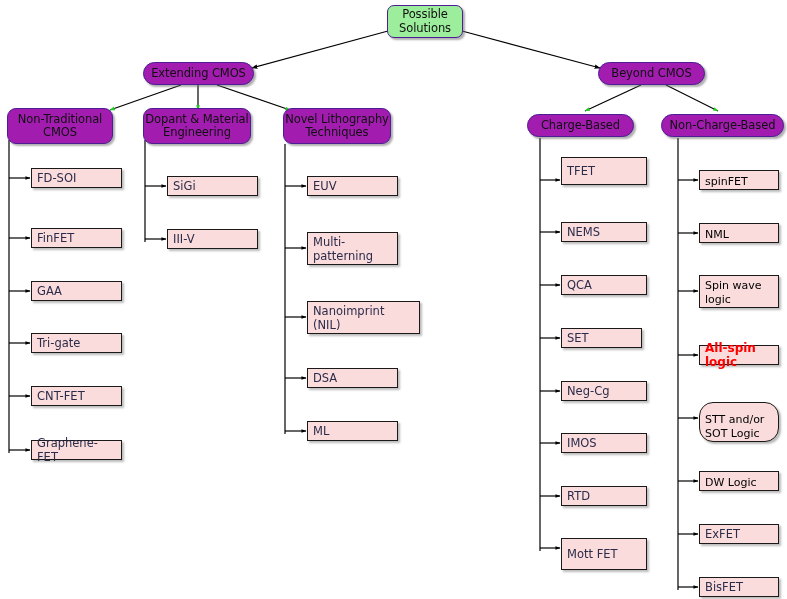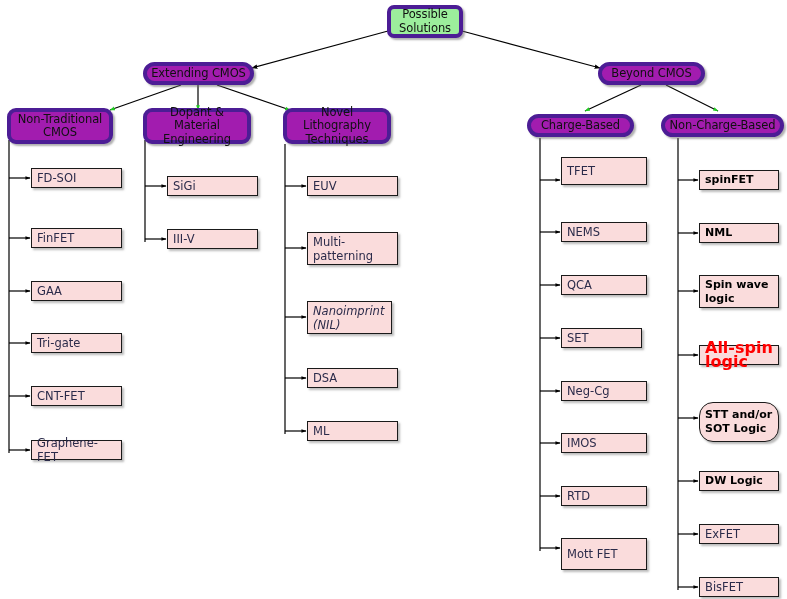--- a/index.html
+++ b/index.html
@@ -30,21 +30,21 @@
     align-items: center;
     justify-content: flex-start;
     border: 1px solid #111111;
     z-index: 5;
   }
   
   .green {
     justify-content: center;
     text-align: center;
     border-radius: 9px;
-    border: 4px solid #4c1d95;
+    border: 1px solid #4c1d95;
     box-shadow: 2px 2px 2px rgba(110,110,110,0.55);
     color: #101010;
     font-size: 11.5px;
     line-height: 13.5px;
     letter-spacing: -0.1px;
   }
   .green.root {
     background: #9cee9c;
     border-radius: 7px;
   }
@@ -59,28 +59,29 @@
     background: #fadcdc;
     border: 1px solid #1a1a1a;
     box-shadow: 2px 2px 2px rgba(120,120,120,0.5);
     color: #2b2b4a;
     font-size: 11.5px;
     line-height: 14px;
     padding-left: 5px;
     padding-right: 3px;
   }
   .pink.bold {
-    font-weight: bold;
+    font-weight: normal;
     color: #000000;
     font-size: 11px;
+    align-items: flex-end;
   }
   .pink.redtext {
     font-weight: bold;
     color: #ff0000;
-    font-size: 16px;
+    font-size: 12px;
   }
   .label {
     display: block;
     white-space: pre-line;
     width: 100%;
   }
   .pink .label {
     text-align: left;
   }
 </style>
@@ -209,21 +210,21 @@
     <span class="label">III-V</span>
   </div>
 
   <div class="node pink" style="left:307px; top:176px; width:91px; height:20px;">
     <span class="label">EUV</span>
   </div>
   <div class="node pink" style="left:307px; top:232px; width:91px; height:33px;">
     <span class="label">Multi-
 patterning</span>
   </div>
-  <div class="node pink" style="left:307px; top:301px; width:85px; height:33px;font-style:italic;">
+  <div class="node pink" style="left:307px; top:301px; width:113px; height:33px;">
     <span class="label">Nanoimprint
 (NIL)</span>
   </div>
   <div class="node pink" style="left:307px; top:368px; width:91px; height:20px;">
     <span class="label">DSA</span>
   </div>
   <div class="node pink" style="left:307px; top:421px; width:91px; height:20px;">
     <span class="label">ML</span>
   </div>
 

